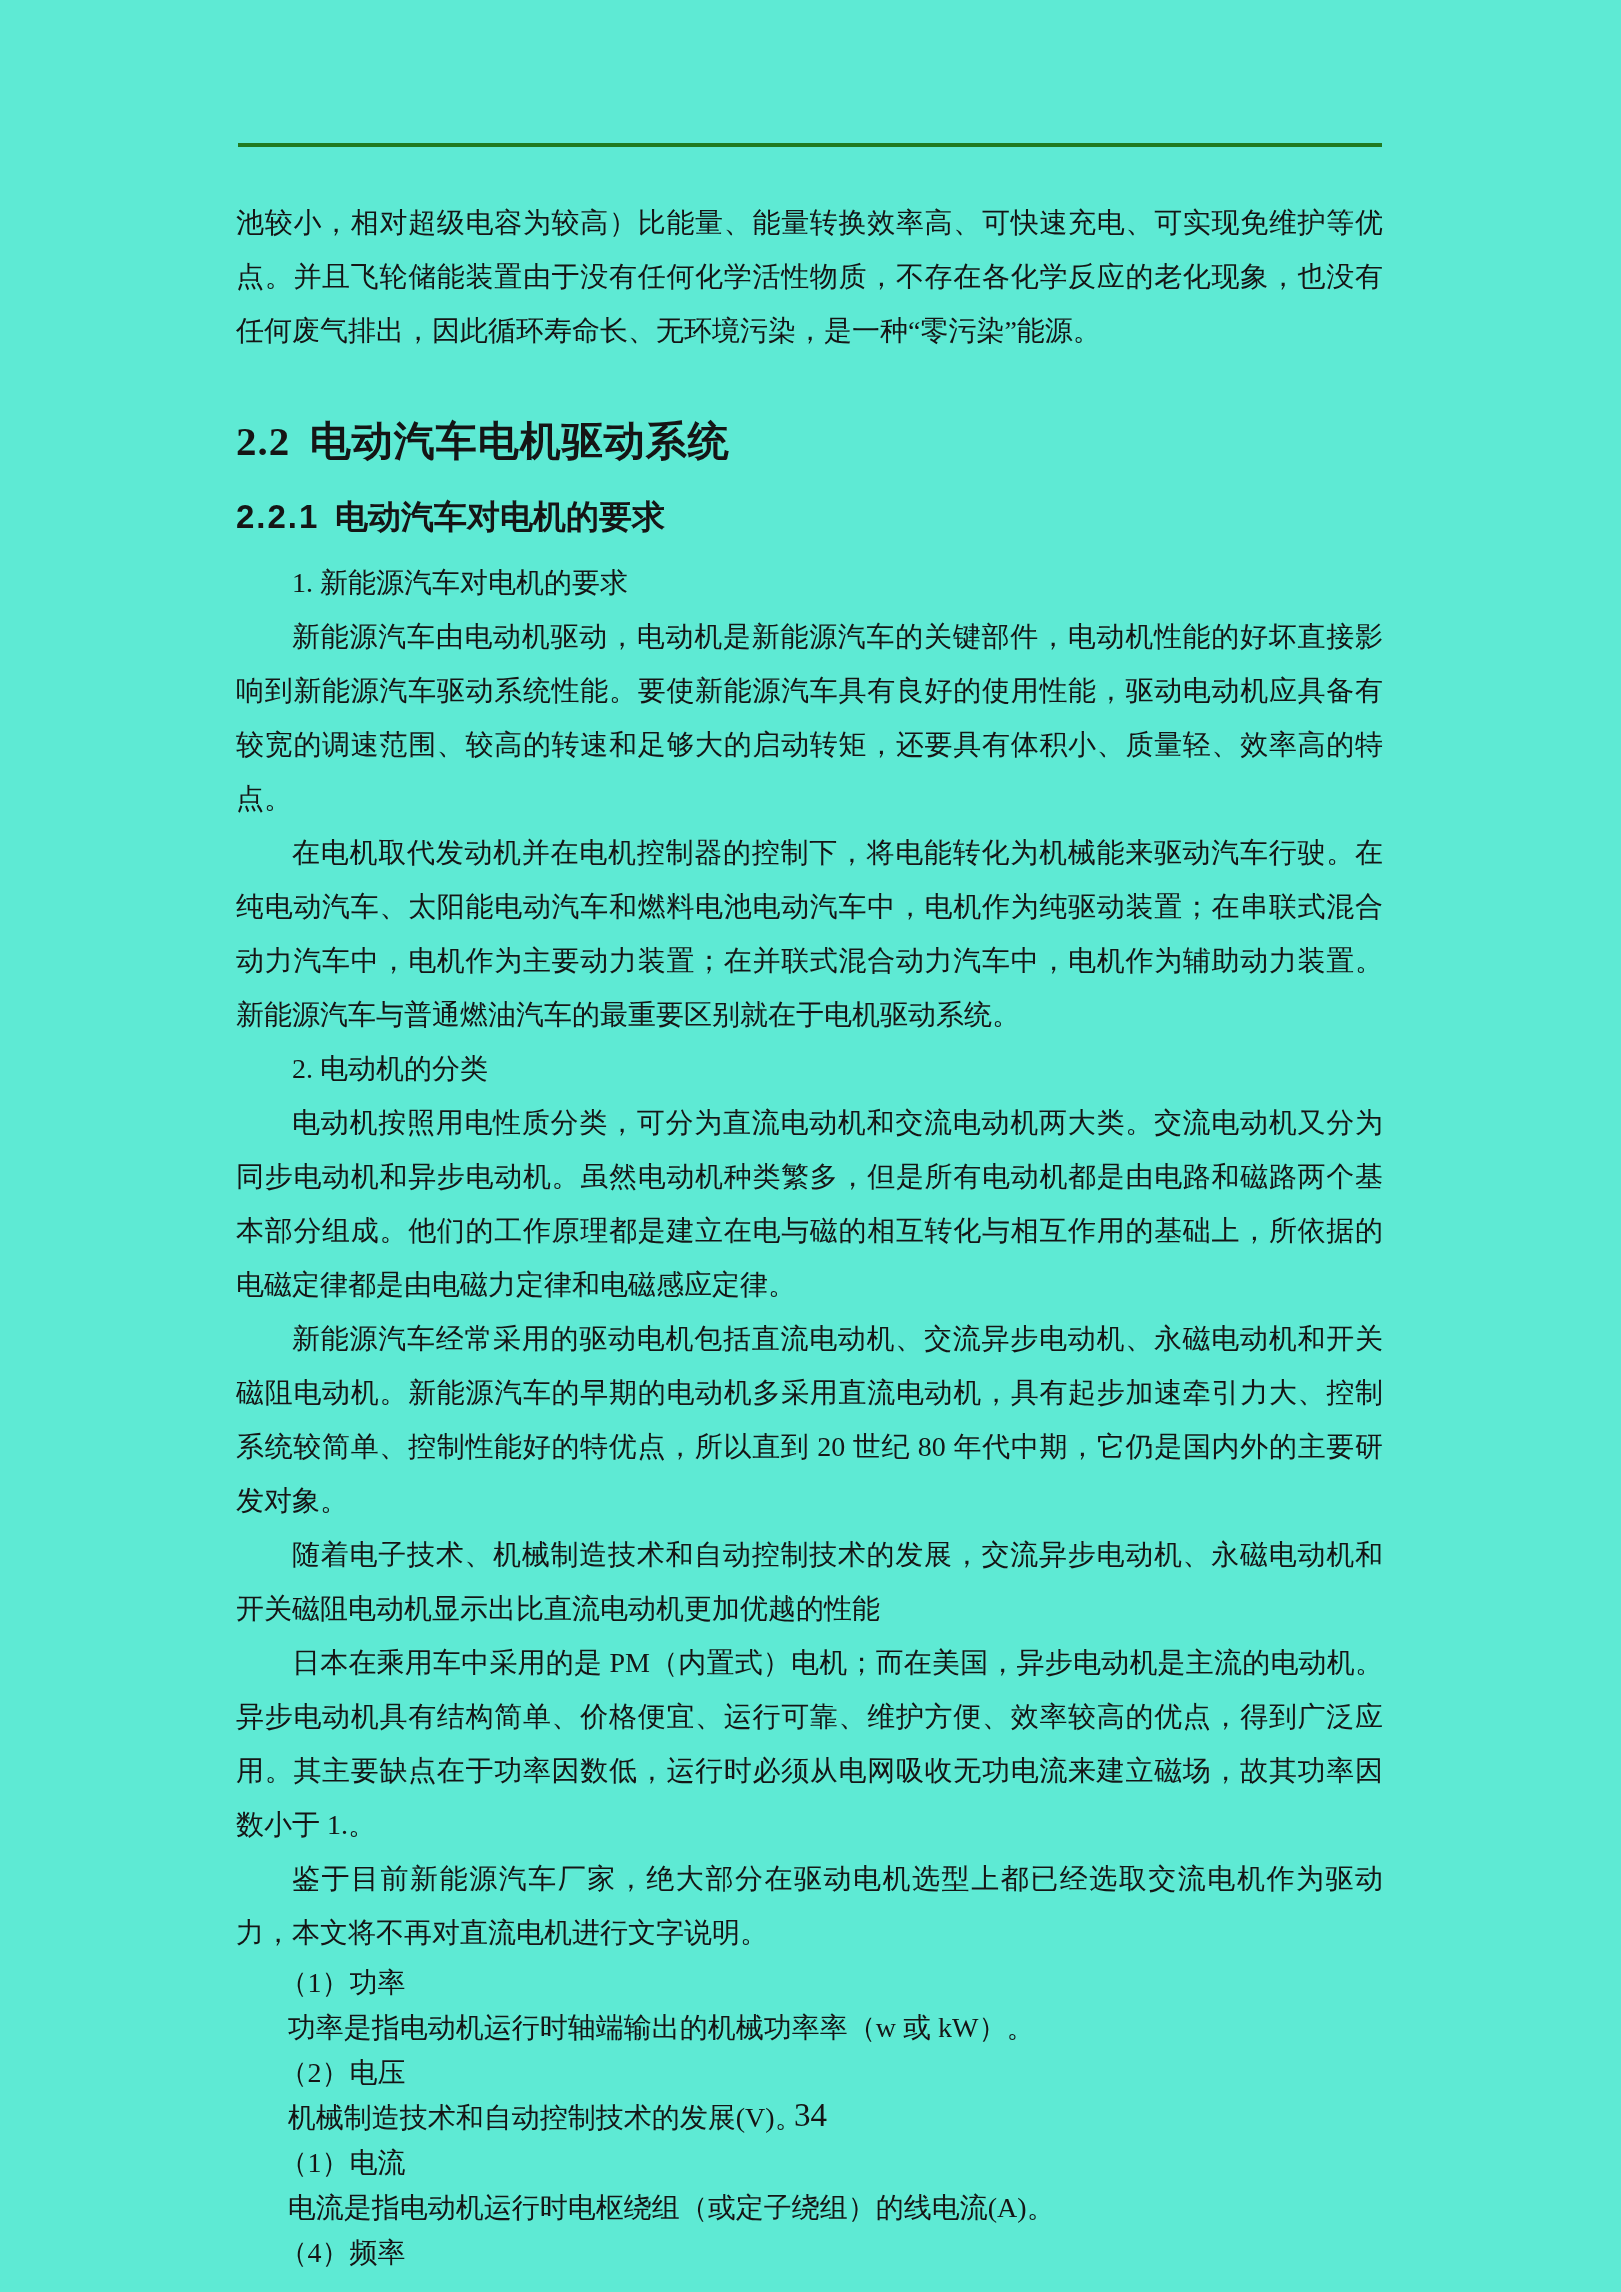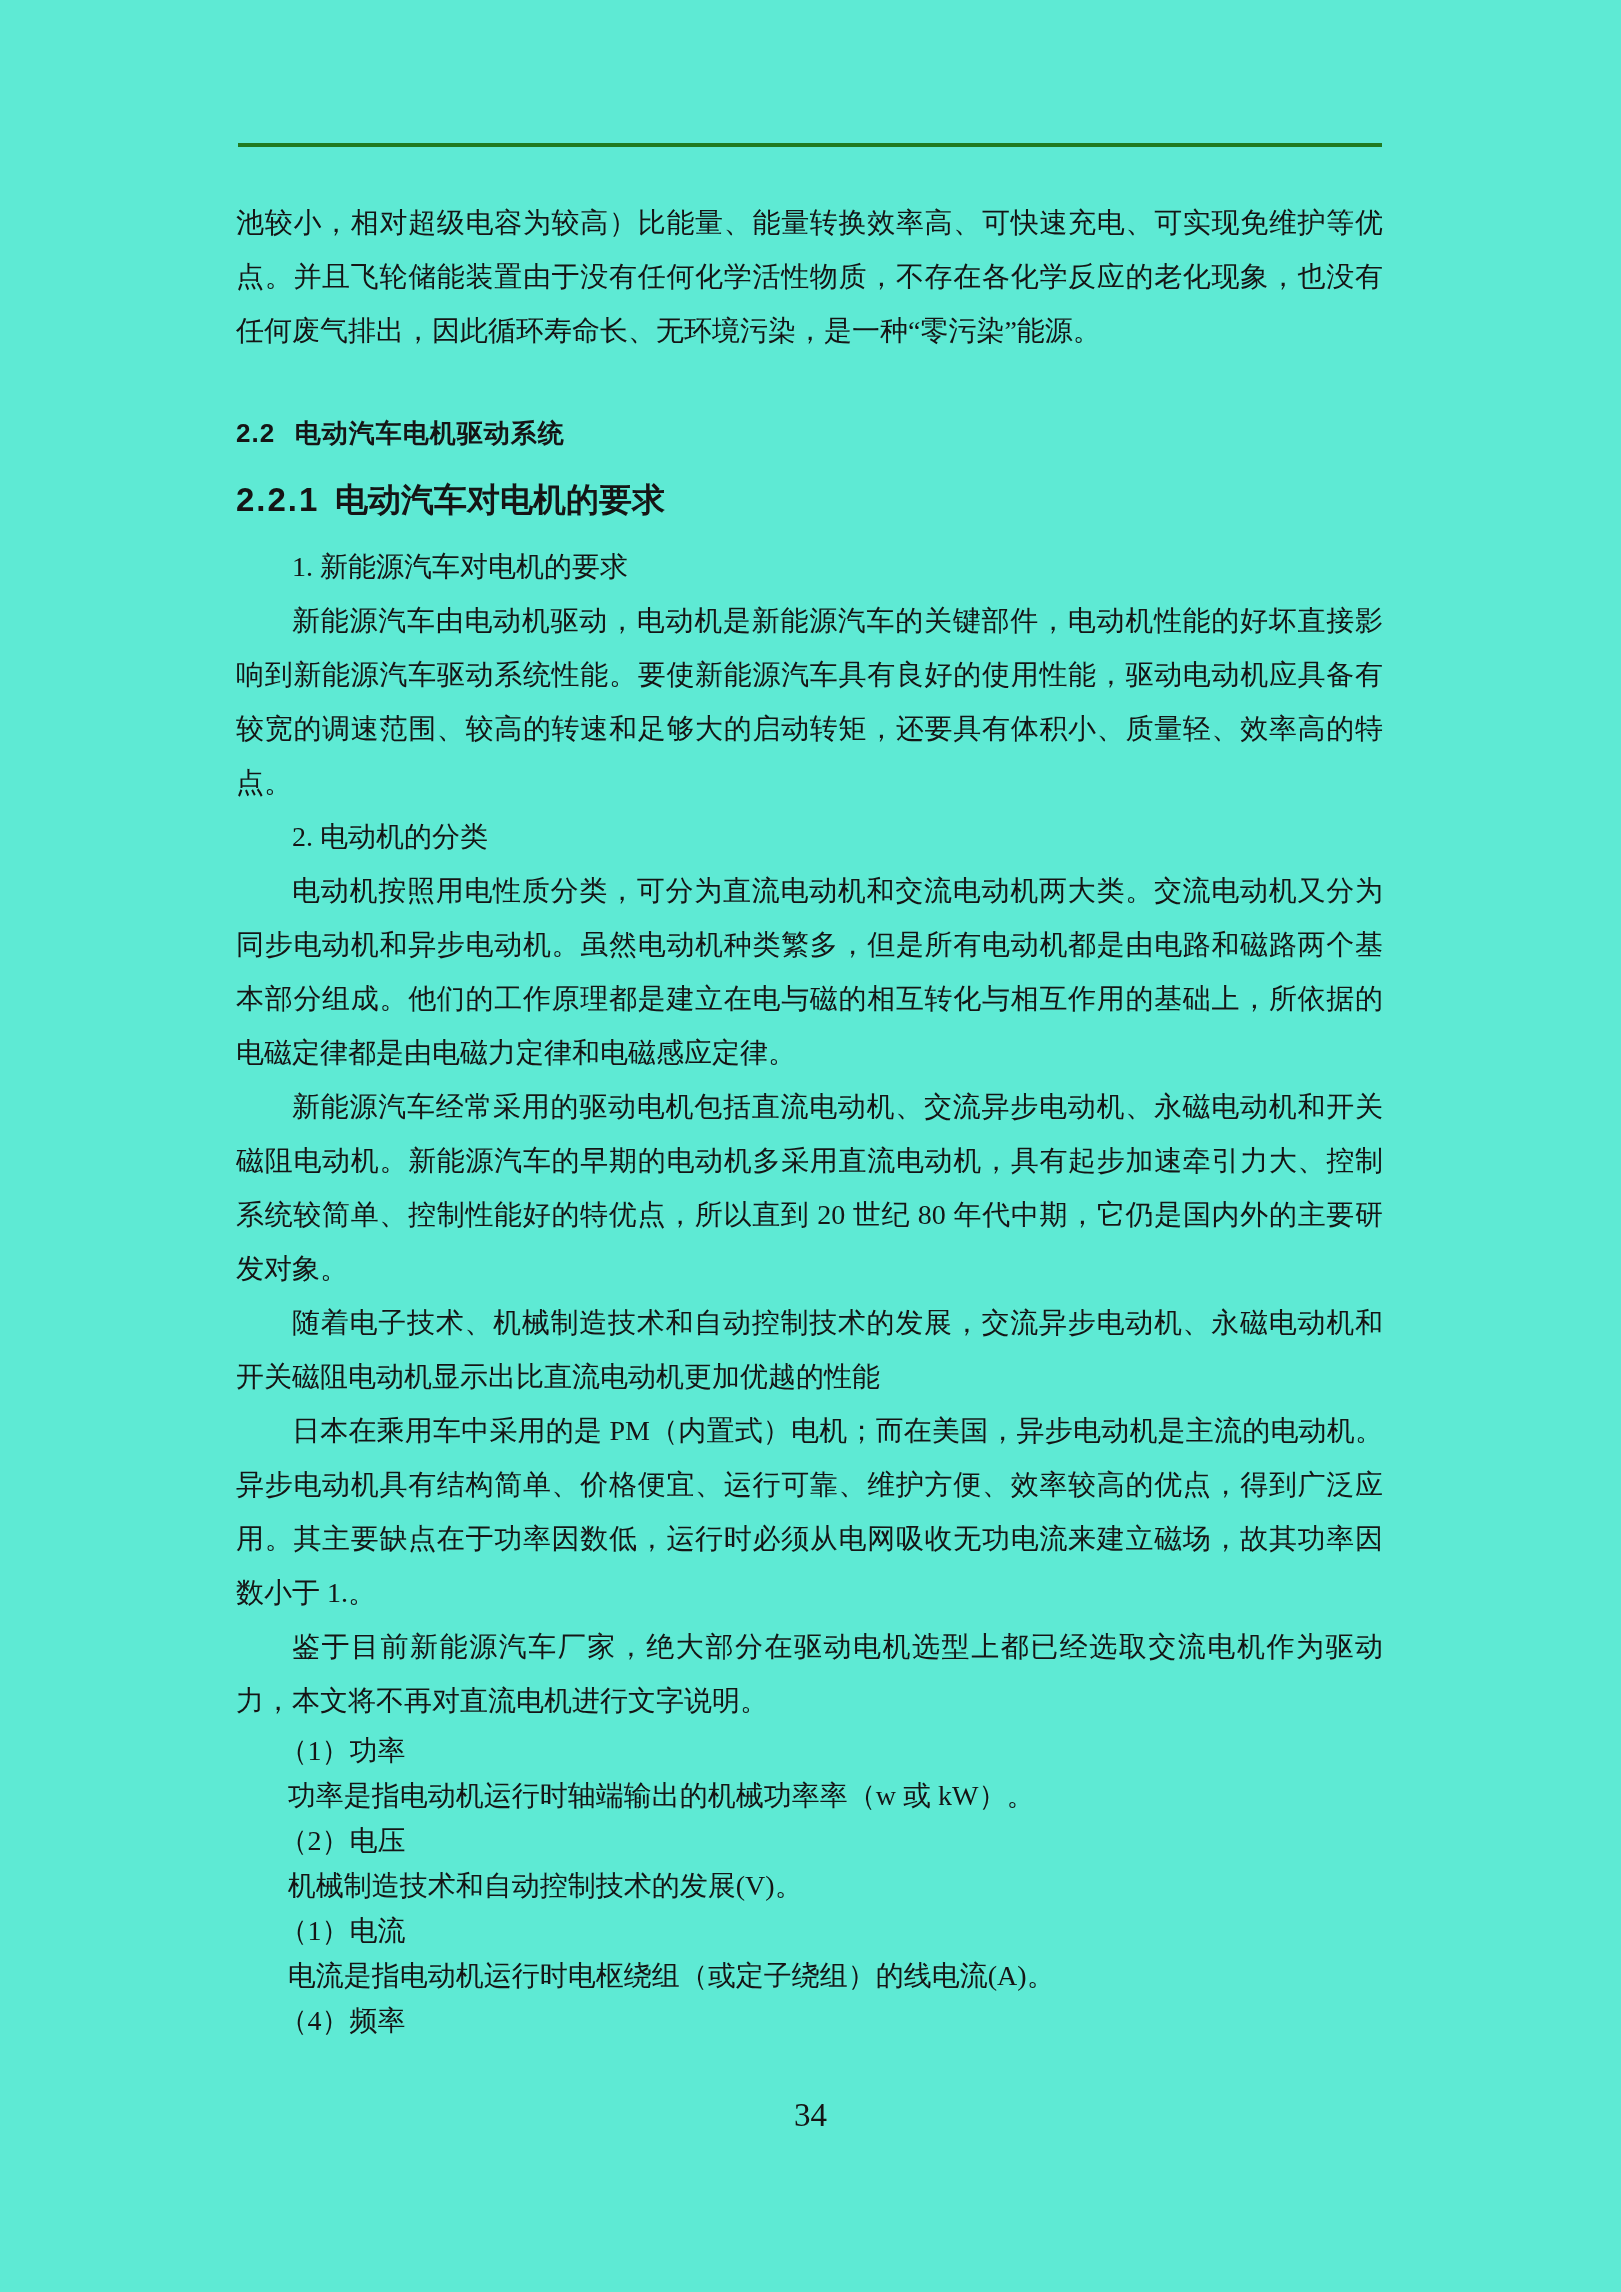--- a/index.html
+++ b/index.html
@@ -26,23 +26,23 @@
   }
   .bodytext { font-size: 28px; line-height: 54px; }
   .indicators { font-size: 28px; line-height: 45px; }
   .line { margin: 0; text-align: justify; text-justify: inter-character; }
   .cont { text-indent: 0; }
   .para { text-indent: 2em; }
   .item { text-indent: 2em; }
   .subitem { text-indent: 1.55em; }
   .desc { text-indent: 1.85em; }
   h1.sec {
-    font-family: Liberation Sans, sans-serif;
+    font-family: Liberation Serif, serif;
     font-weight: 700;
-    font-size: 26px;
+    font-size: 41px;
     line-height: 1.1;
     margin: 61px 0 33px 0;
     letter-spacing: 1px;
   }
   h1.sec .num { margin-right: 19.6px; }
   h2.subsec {
     font-family: "Liberation Sans", "DejaVu Sans", sans-serif;
     font-weight: 700;
     font-size: 33px;
     line-height: 1.2;
@@ -75,20 +75,21 @@
       <span class="num">2.2</span><span>电动汽车电机驱动系统</span>
     </h1>
 
     <h2 class="subsec">
       <span class="num">2.2.1</span><span>电动汽车对电机的要求</span>
     </h2>
 
     <div class="bodytext">
         <p class="line item">1. 新能源汽车对电机的要求</p>
         <p class="line para">新能源汽车由电动机驱动，电动机是新能源汽车的关键部件，电动机性能的好坏直接影响到新能源汽车驱动系统性能。要使新能源汽车具有良好的使用性能，驱动电动机应具备有较宽的调速范围、较高的转速和足够大的启动转矩，还要具有体积小、质量轻、效率高的特点。</p>
+        <p class="line para">在电机取代发动机并在电机控制器的控制下，将电能转化为机械能来驱动汽车行驶。在纯电动汽车、太阳能电动汽车和燃料电池电动汽车中，电机作为纯驱动装置；在串联式混合动力汽车中，电机作为主要动力装置；在并联式混合动力汽车中，电机作为辅助动力装置。新能源汽车与普通燃油汽车的最重要区别就在于电机驱动系统。</p>
         <p class="line item">2. 电动机的分类</p>
         <p class="line para">电动机按照用电性质分类，可分为直流电动机和交流电动机两大类。交流电动机又分为同步电动机和异步电动机。虽然电动机种类繁多，但是所有电动机都是由电路和磁路两个基本部分组成。他们的工作原理都是建立在电与磁的相互转化与相互作用的基础上，所依据的电磁定律都是由电磁力定律和电磁感应定律。</p>
         <p class="line para">新能源汽车经常采用的驱动电机包括直流电动机、交流异步电动机、永磁电动机和开关磁阻电动机。新能源汽车的早期的电动机多采用直流电动机，具有起步加速牵引力大、控制系统较简单、控制性能好的特优点，所以直到 20 世纪 80 年代中期，它仍是国内外的主要研发对象。</p>
         <p class="line para">随着电子技术、机械制造技术和自动控制技术的发展，交流异步电动机、永磁电动机和开关磁阻电动机显示出比直流电动机更加优越的性能</p>
         <p class="line para">日本在乘用车中采用的是 PM（内置式）电机；而在美国，异步电动机是主流的电动机。异步电动机具有结构简单、价格便宜、运行可靠、维护方便、效率较高的优点，得到广泛应用。其主要缺点在于功率因数低，运行时必须从电网吸收无功电流来建立磁场，故其功率因数小于 1.。</p>
         <p class="line para">鉴于目前新能源汽车厂家，绝大部分在驱动电机选型上都已经选取交流电机作为驱动力，本文将不再对直流电机进行文字说明。</p>
       </div>
 
     <div class="indicators">
         <p class="line subitem">（1）功率</p>

